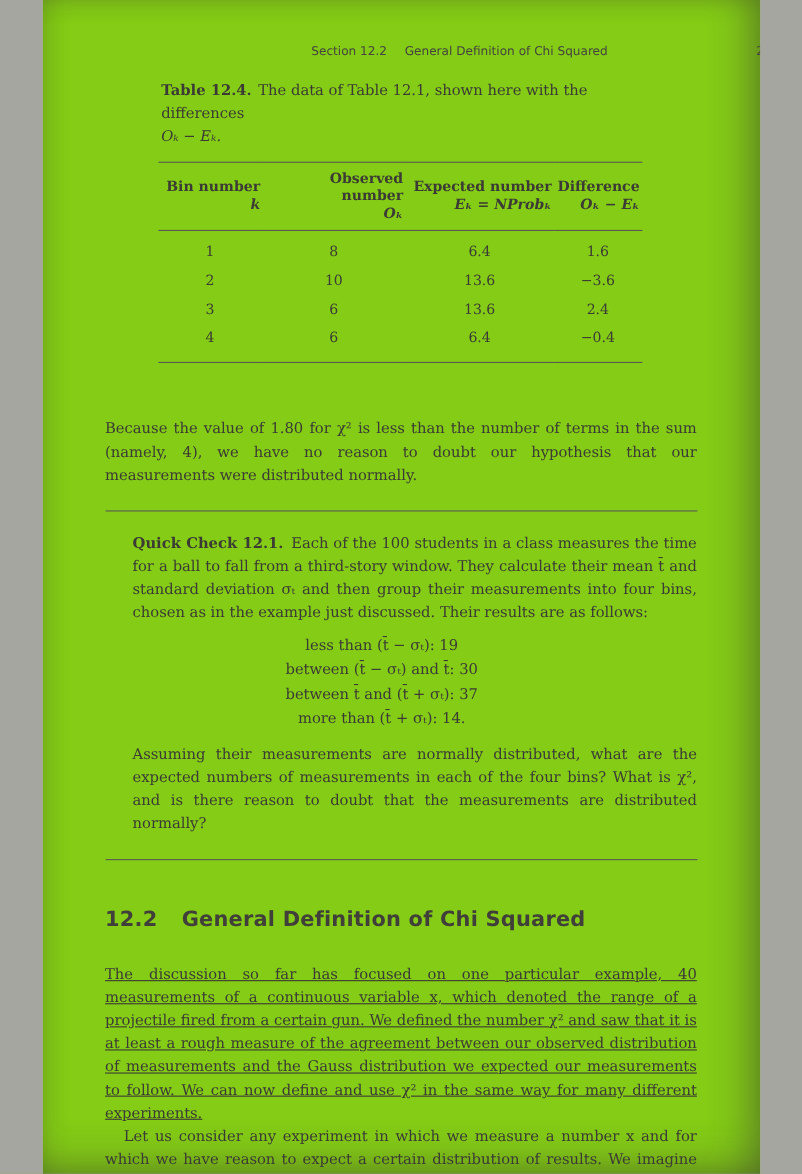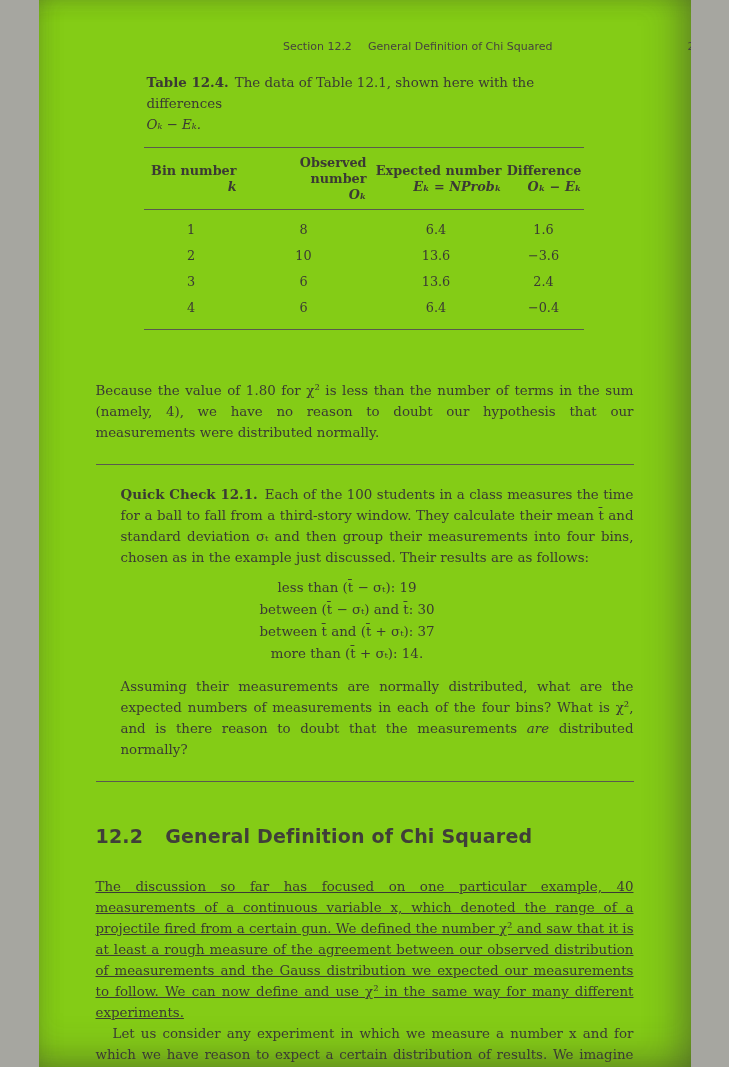--- a/index.html
+++ b/index.html
@@ -59,21 +59,21 @@
   .para-conclusion { margin-top:50px; }
 
   .divider { height:1px; background:#5a594f; }
   .div1 { margin-top:21px; }
   .div2 { margin-top:21px; }
 
   .qc { margin:19px 0 0 25px; width:513px; }
   .qc-label { font-weight:bold; margin-right:7px; }
   .qc-results { margin:9px 60px 0 0; text-align:center; line-height:22px; }
   .qc-followup { margin-top:11px; }
-  .emph { font-style:italic; }
+  .emph { }
 
   .section-heading {
     margin-top:44px;
     font-family:"DejaVu Sans","Liberation Sans",sans-serif;
     font-size:19px; font-weight:bold; color:#403f39;
     text-align:left; letter-spacing:.2px;
   }
   .section-number { margin-right:22px; }
 
   .sp1 { margin-top:29px;text-decoration:underline; }

